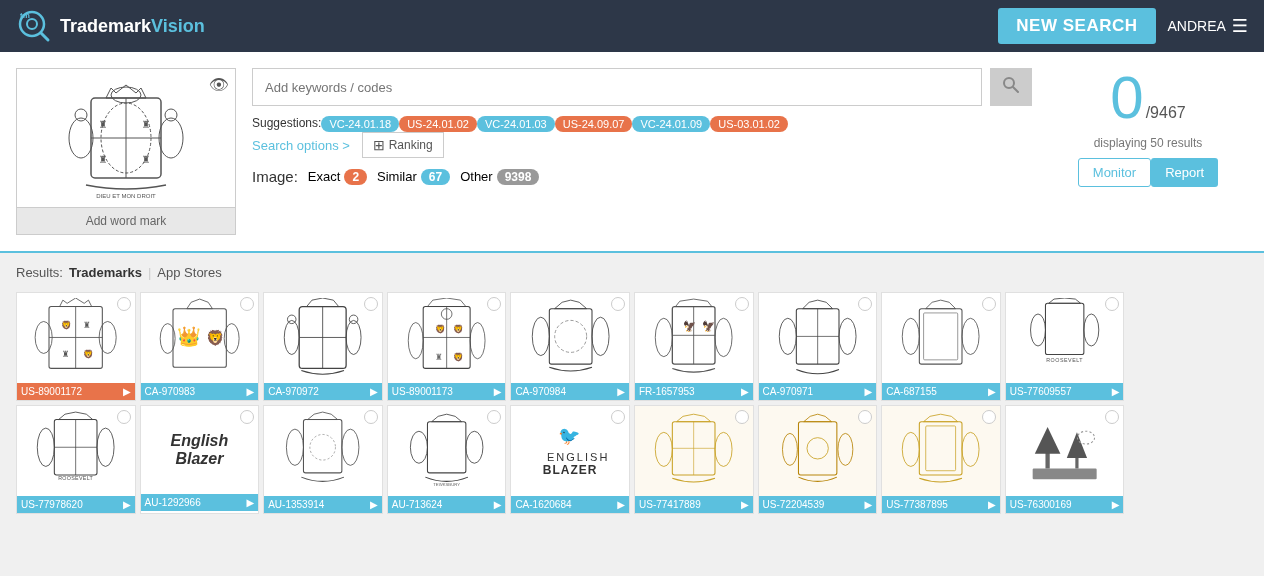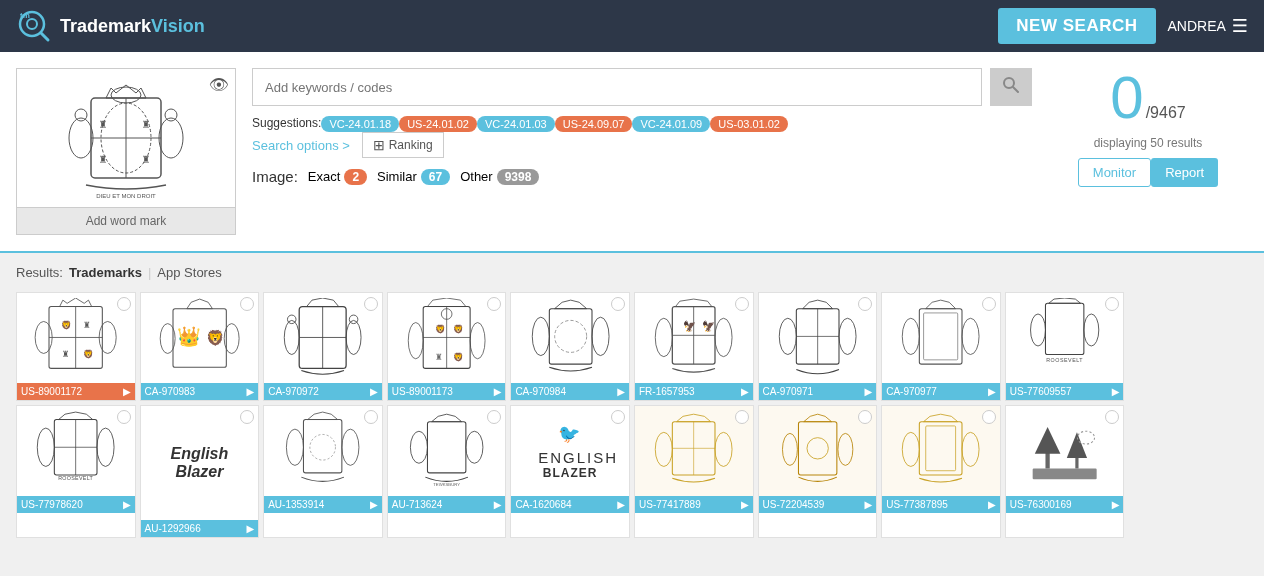--- a/index.html
+++ b/index.html
@@ -313,21 +313,21 @@
     .card-label.blue { background: #5bc0de; }
     .card-label .arrow { font-size: 10px; }
 
     
     .card-image.gold-tint { background: #fdf9f0; }
     .card-text-image {
       display: flex;
       flex-direction: column;
       align-items: center;
       justify-content: center;
-      height: 114px;
+      height: 88px;
       font-size: 13px;
       font-style: italic;
       font-weight: bold;
       color: #333;
       padding: 4px;
       text-align: center;
     }
     .card-text-image.english-blazer {
       font-size: 14px;
       font-style: normal;
@@ -623,21 +623,21 @@
       <div class="card-image">
         <svg viewBox="0 0 80 75">
           <rect x="20" y="10" width="40" height="52" rx="2" fill="none" stroke="#555" stroke-width="1"></rect>
           <ellipse cx="12" cy="36" rx="8" ry="17" fill="none" stroke="#555" stroke-width="0.8"></ellipse>
           <ellipse cx="68" cy="36" rx="8" ry="17" fill="none" stroke="#555" stroke-width="0.8"></ellipse>
           <path d="M26,10 L32,4 L40,2 L48,4 L54,10 Z" fill="none" stroke="#555" stroke-width="0.8"></path>
           <rect x="24" y="14" width="32" height="44" rx="1" fill="none" stroke="#777" stroke-width="0.7"></rect>
         </svg>
       </div>
       <div class="card-label blue">
-        <span>CA-970977</span>
+        <span>CA-687155</span>
         <span class="arrow">▶</span>
       </div>
     </div>
 
     <div class="result-card">
       <div class="checkbox"></div>
       <div class="card-image">
         <svg viewBox="0 0 80 75">
           <rect x="22" y="5" width="36" height="48" rx="2" fill="none" stroke="#444" stroke-width="1"></rect>
           <ellipse cx="15" cy="30" rx="7" ry="15" fill="none" stroke="#444" stroke-width="0.8"></ellipse>
@@ -719,21 +719,21 @@
       <div class="card-label blue">
         <span>AU-713624</span>
         <span class="arrow">▶</span>
       </div>
     </div>
 
     <div class="result-card">
       <div class="checkbox"></div>
       <div class="card-small-text">
         <span style="font-size:18px;">🐦</span>
-        <span style="font-size:15px; letter-spacing:2px; margin-top:4px;margin-left:16px;">ENGLISH</span>
+        <span style="font-size:11px; letter-spacing:2px; margin-top:4px;margin-left:16px;">ENGLISH</span>
         <span style="font-size:12px; font-weight:bold; letter-spacing:1px;">BLAZER</span>
       </div>
       <div class="card-label blue">
         <span>CA-1620684</span>
         <span class="arrow">▶</span>
       </div>
     </div>
 
     <div class="result-card">
       <div class="checkbox"></div>

